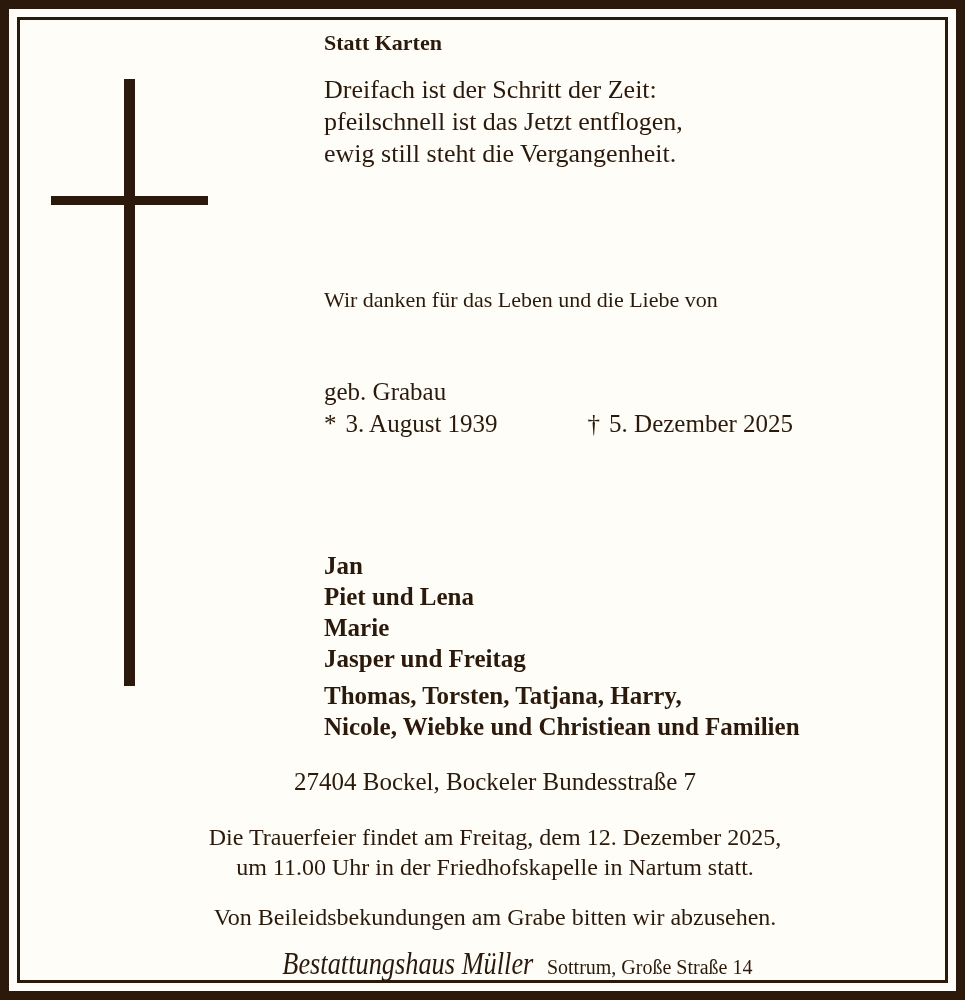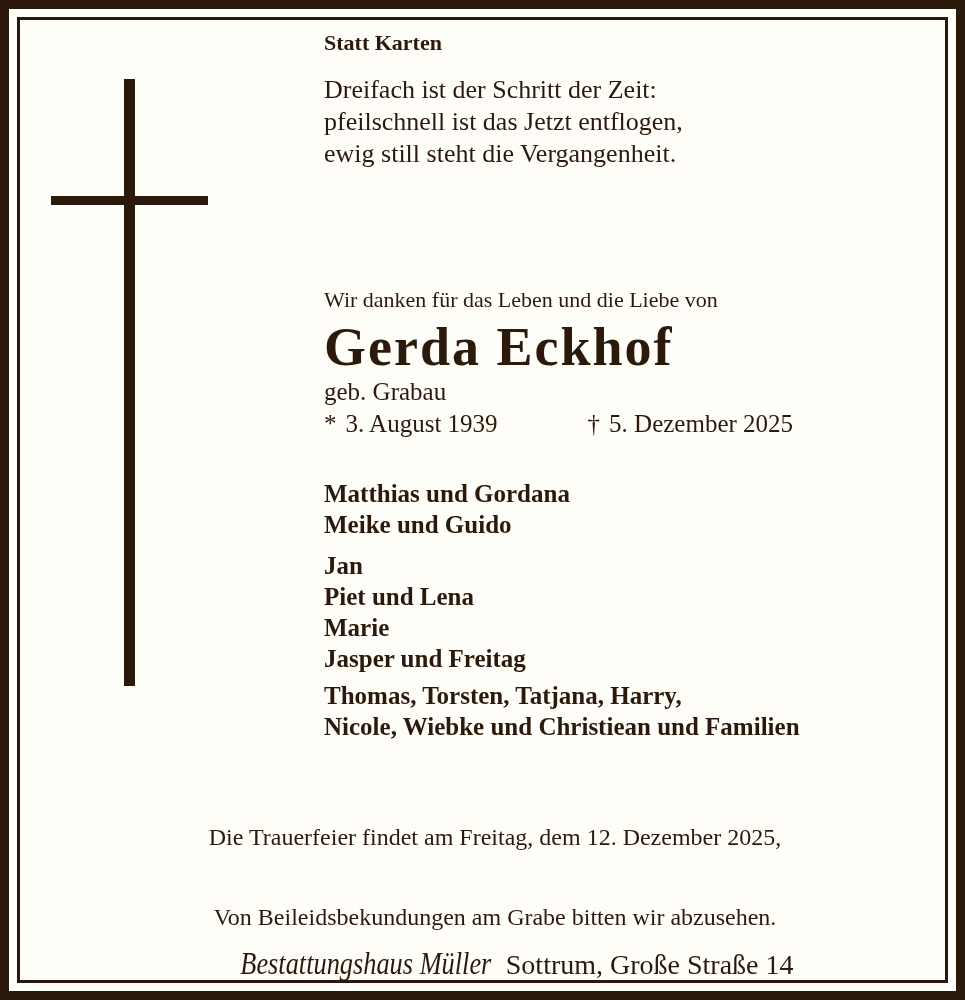--- a/index.html
+++ b/index.html
@@ -67,66 +67,63 @@
 
   .footer{
     top:926px;left:25px;right:0;
     display:flex;justify-content:center;align-items:baseline;gap:14px;
     white-space:nowrap;
   }
   .funeral-home-name{
     font-size:31px;font-style:italic;
     display:inline-block;transform:scaleX(0.85);transform-origin:right center;
   }
-  .funeral-home-address{font-size:28px;}
+  .funeral-home-address{font-size:20px;}
 </style>
 </head>
 <body>
 
 <div class="page">
   <div class="frame-inner">
 
     <div class="cross-vertical"></div>
     <div class="cross-horizontal"></div>
 
     <div class="abs col statt-karten">Statt Karten</div>
 
     <div class="abs col poem">
       <div>Dreifach ist der Schritt der Zeit:</div>
       <div>pfeilschnell ist das Jetzt entflogen,</div>
       <div>ewig still steht die Vergangenheit.</div>
     </div>
 
     <div class="abs col intro">Wir danken für das Leben und die Liebe von</div>
 
-    <div class="abs col deceased-name">Gerda Eckhof</div>
     <div class="abs col maiden-name">geb. Grabau</div>
 
     <div class="abs col life-dates">
       <span class="birth-part"><span class="date-symbol">*</span><span>3. August 1939</span></span><span class="death-part"><span class="date-symbol">†</span><span>5. Dezember 2025</span></span>
     </div>
 
-    <div class="abs col mourners group1">
-      <div>Matthias und Gordana</div>
-      <div>Meike und Guido</div>
-    </div>
     <div class="abs col mourners group2">
       <div>Jan</div>
       <div>Piet und Lena</div>
       <div>Marie</div>
       <div>Jasper und Freitag</div>
     </div>
     <div class="abs col mourners group3">
       <div>Thomas, Torsten, Tatjana, Harry,</div>
       <div>Nicole, Wiebke und Christiean und Familien</div>
     </div>
 
+    <div class="abs centered address-line">27404 Bockel, Bockeler Bundesstraße 7</div>
 
     <div class="abs centered service-block">
       <div>Die Trauerfeier findet am Freitag, dem 12. Dezember 2025,</div>
+      <div>um 11.00 Uhr in der Friedhofskapelle in Nartum statt.</div>
     </div>
 
     <div class="abs centered condolence-line">Von Beileidsbekundungen am Grabe bitten wir abzusehen.</div>
 
     <div class="abs footer">
       <span class="funeral-home-name">Bestattungshaus Müller</span>
       <span class="funeral-home-address">Sottrum, Große Straße 14</span>
     </div>
 
   </div>

